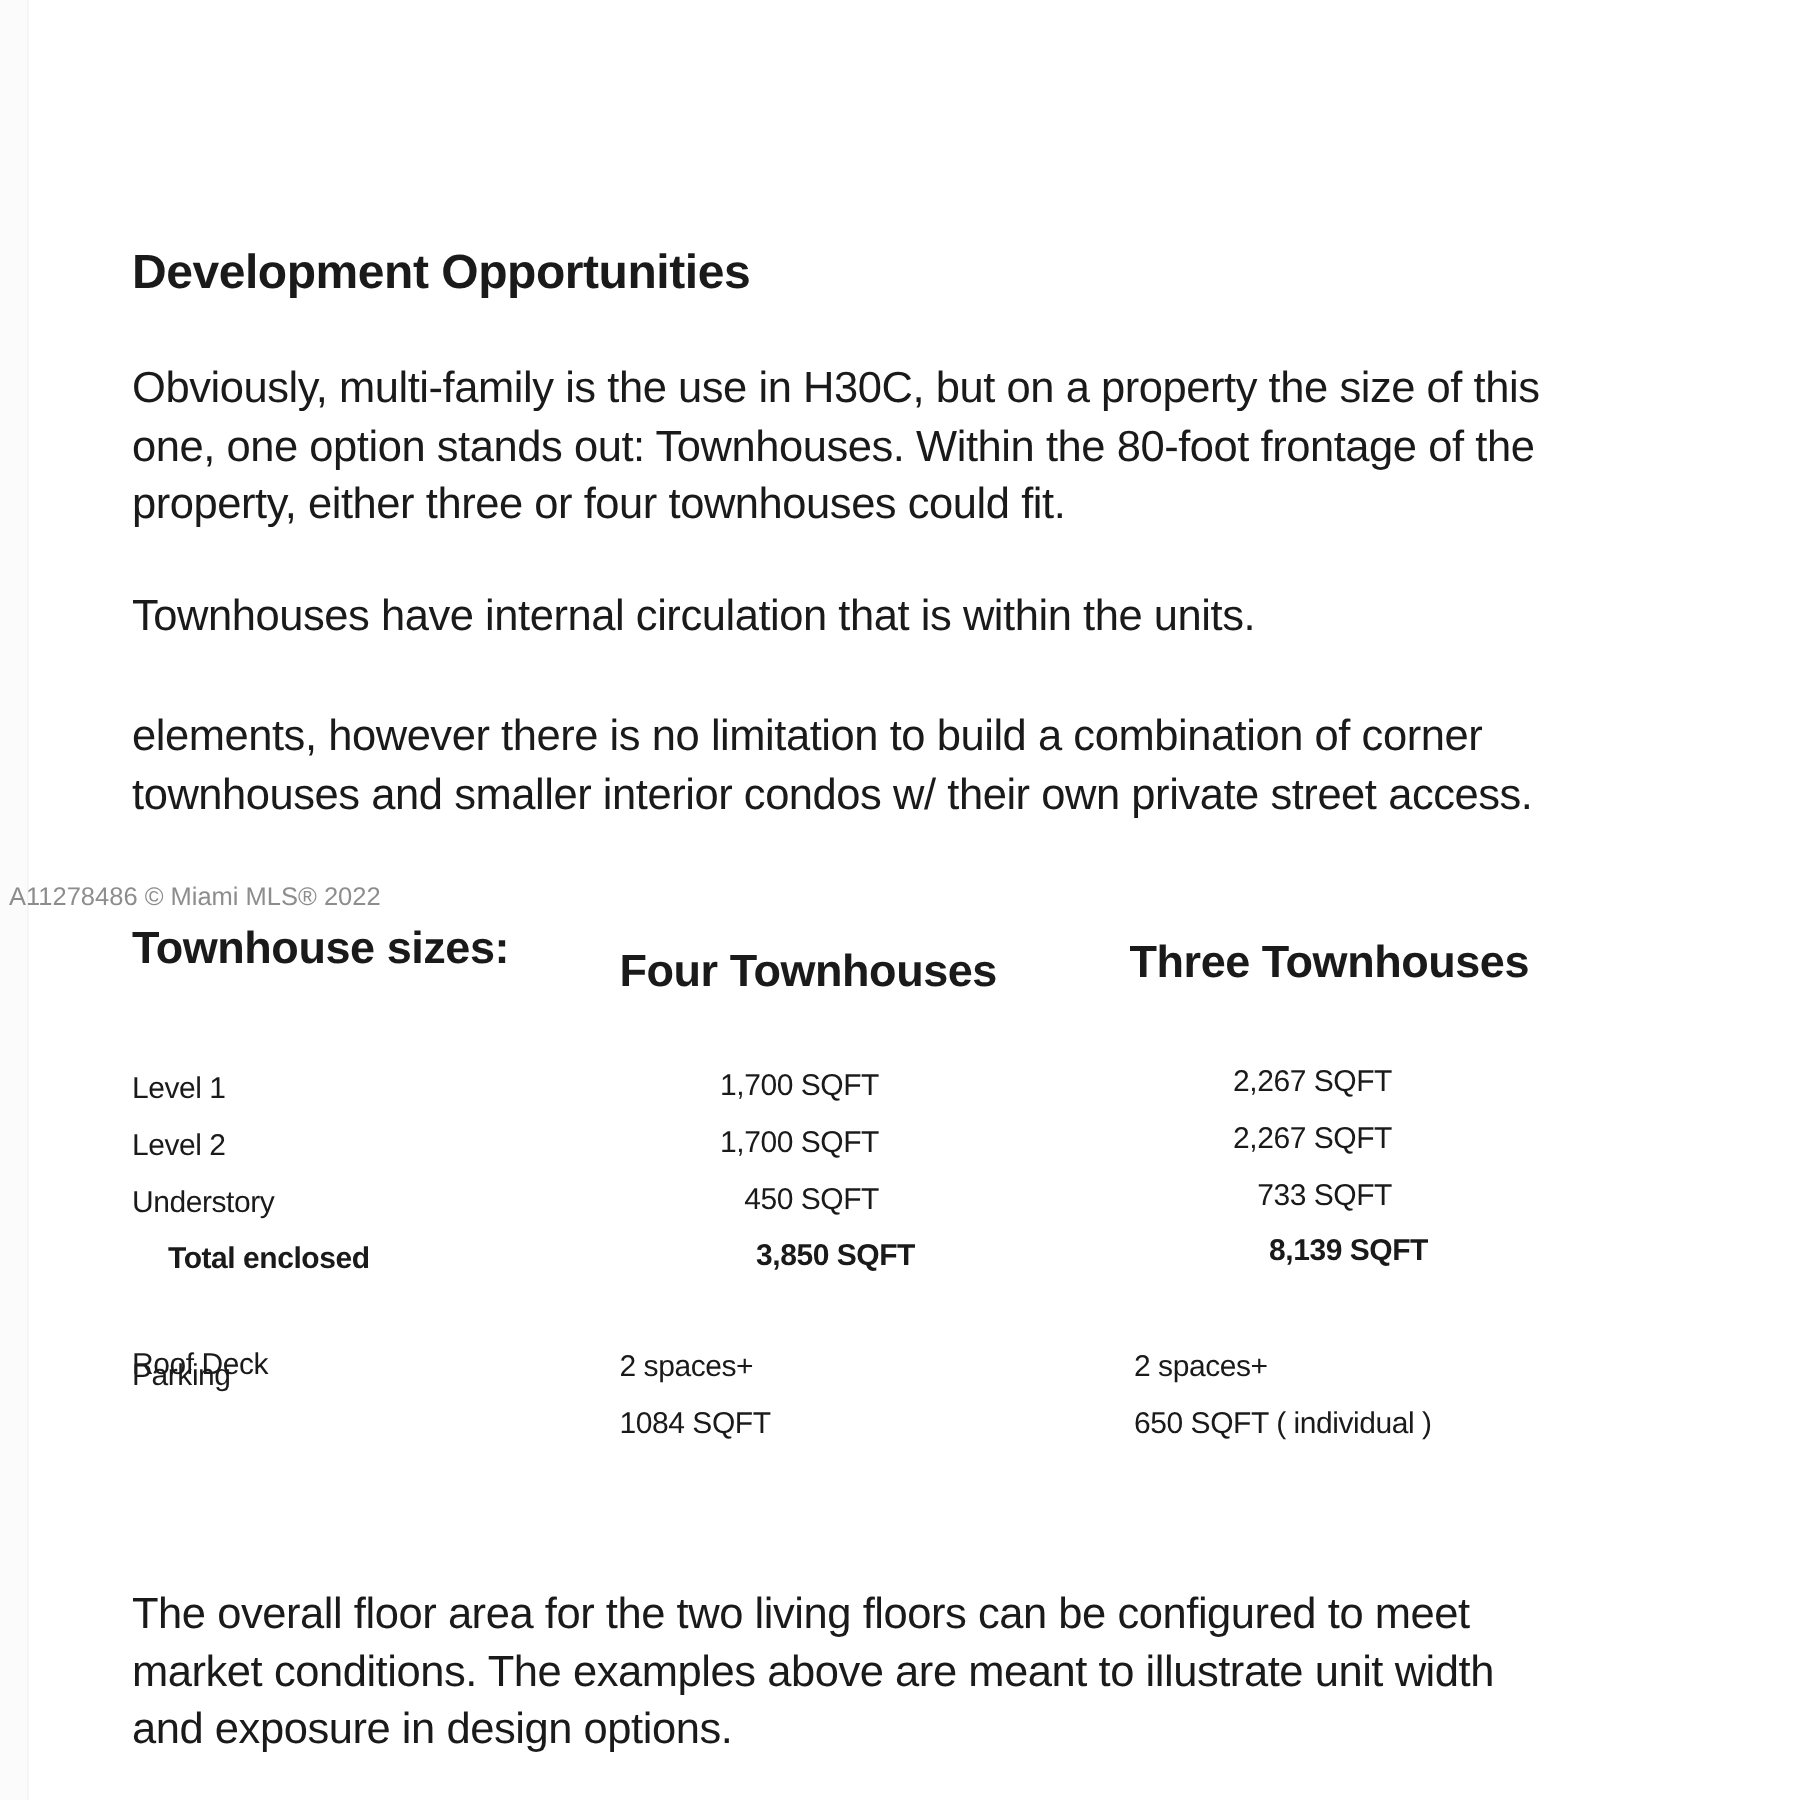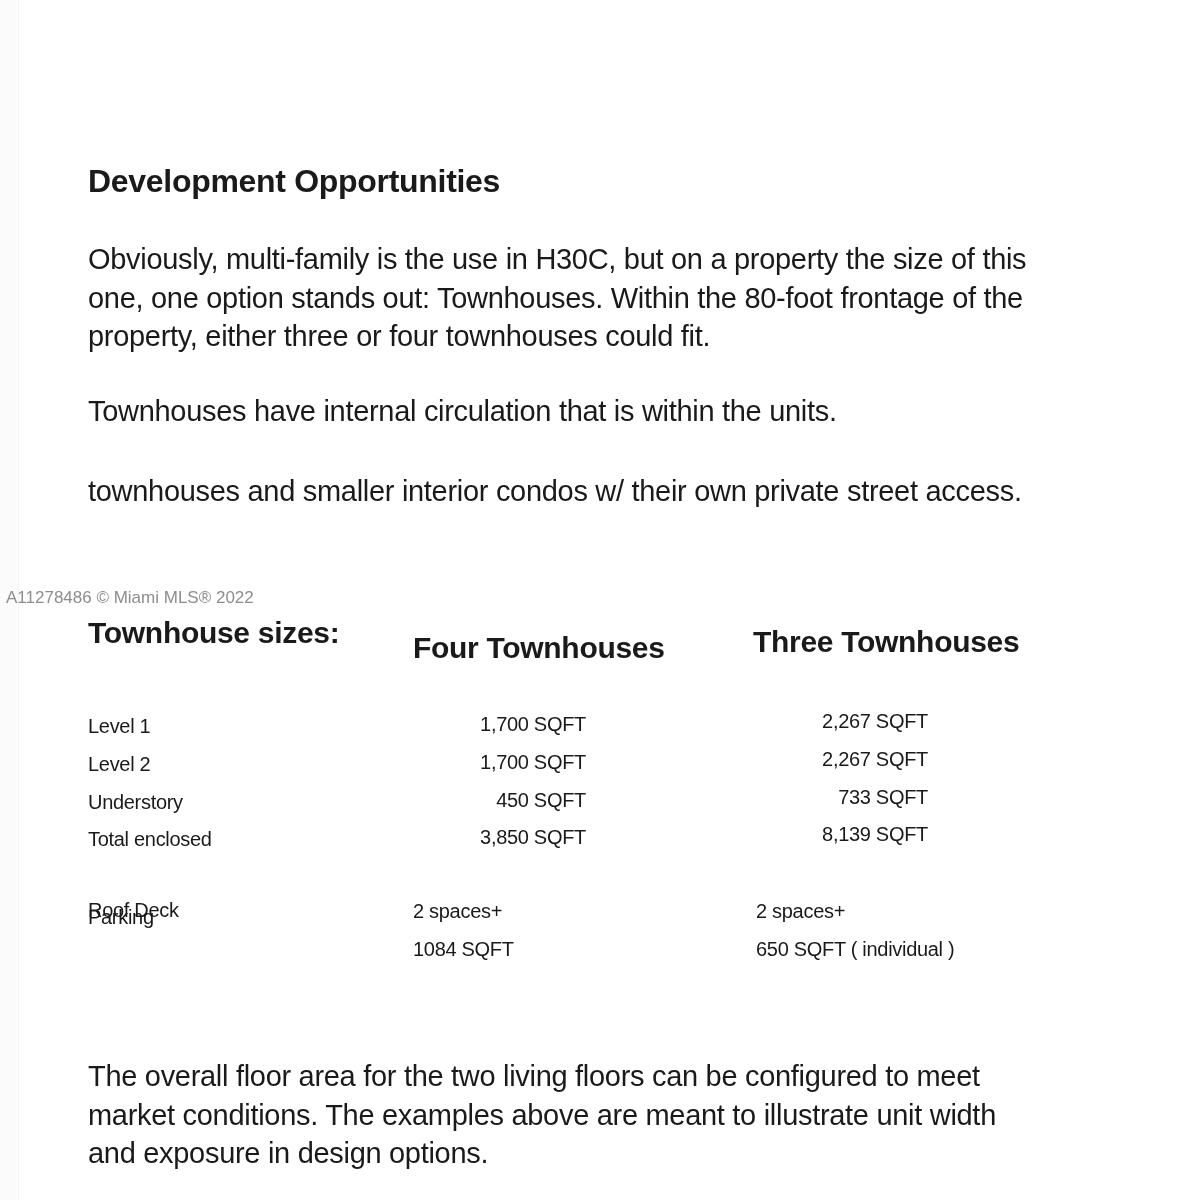--- a/index.html
+++ b/index.html
@@ -65,21 +65,22 @@
     font-size: 20px;
     letter-spacing: -0.3px;
     line-height: 38.5px;
     white-space: nowrap;
   }
   .cell.hdr {
     font-size: 30px;
     font-weight: bold;
   }
   .cell.bold {
-    font-weight: normal;
+    font-weight: bold;
+    margin-left: 24px;
   }
   .cell.num {
     text-align: right;
   }
   .c2box { left: 413px; width: 173px; }
   .c3box { left: 756px; width: 172px; }
 </style>
 </head>
 <body>
 
@@ -93,20 +94,21 @@
     <div class="pline">Obviously, multi-family is the use in H30C, but on a property the size of this</div>
     <div class="pline">one, one option stands out: Townhouses. Within the 80-foot frontage of the</div>
     <div class="pline">property, either three or four townhouses could fit.</div>
   </div>
 
   <div class="para" style="top:392px;">
     <div class="pline">Townhouses have internal circulation that is within the units.</div>
   </div>
 
   <div class="para" style="top:472px;">
+    <div class="pline">elements, however there is no limitation to build a combination of corner</div>
     <div class="pline">townhouses and smaller interior condos w/ their own private street access.</div>
   </div>
 
   <div class="watermark">A11278486 © Miami MLS® 2022</div>
 
   <div class="cell hdr" style="left:88px;  top:614px;">Townhouse sizes:</div>
   <div class="cell hdr" style="left:753px; top:623px;">Three Townhouses</div>
   <div class="cell hdr" style="left:413px; top:629px;">Four Townhouses</div>
 
   <div class="cell" style="left:88px; top:707px;">Level 1</div>

